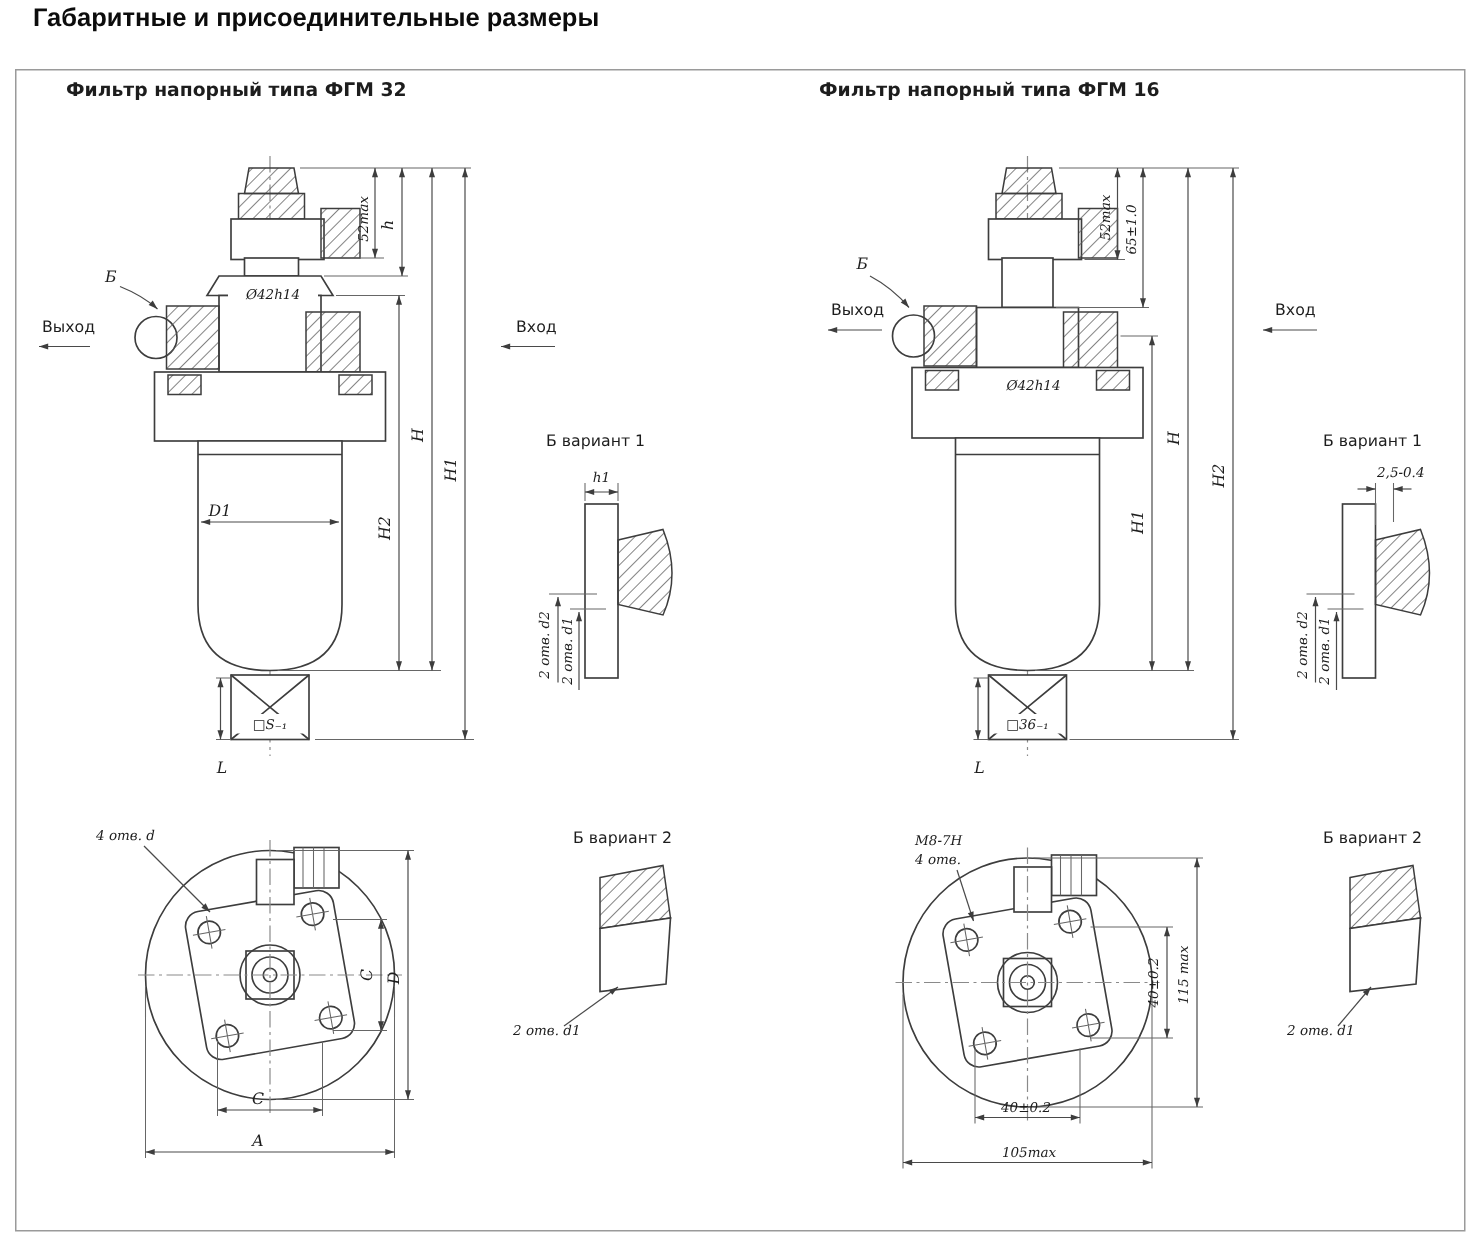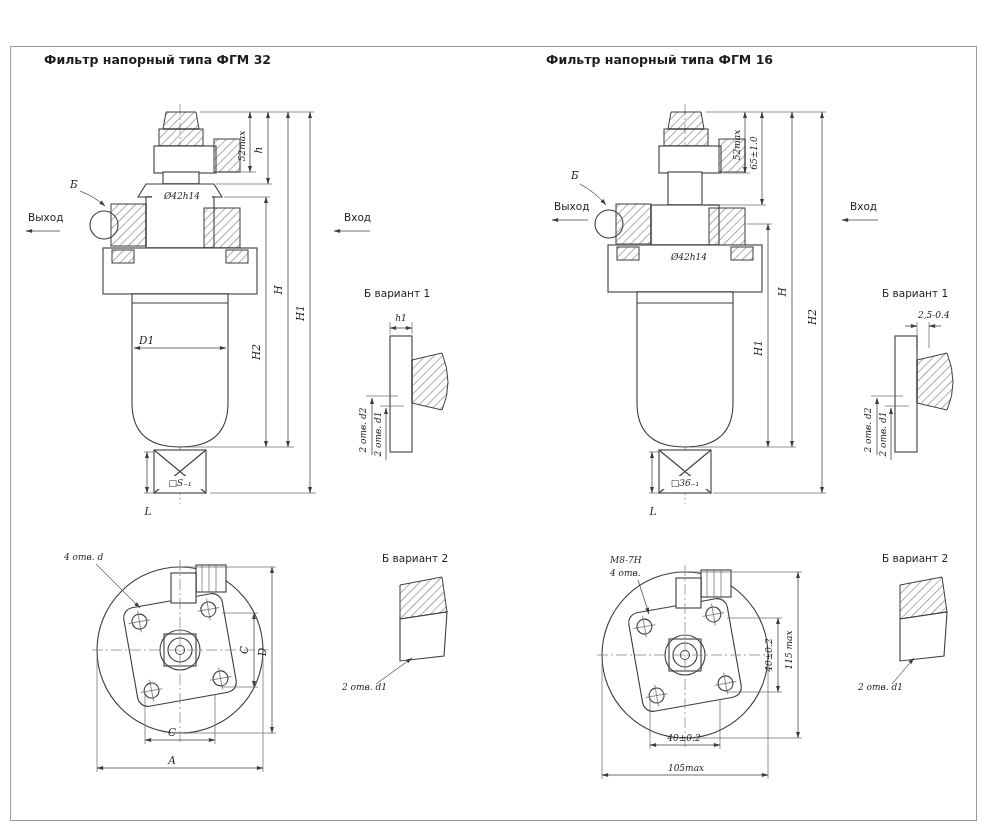--- a/index.html
+++ b/index.html
@@ -18,20 +18,21 @@
   text{fill:#1d1d1d;}
   .t-panel{font-family:"DejaVu Sans","Liberation Sans",sans-serif;font-size:12.5px;font-weight:bold;}
   .t-lbl{font-family:"DejaVu Sans",sans-serif;font-size:10.5px;}
   .t-dim{font-family:"DejaVu Serif",serif;font-style:italic;font-size:10.5px;}
   .t-dim-s{font-family:"DejaVu Serif",serif;font-style:italic;font-size:9px;}
 </style>
 </head>
 <body>
 
 <div class="page">
+  <div class="title">Габаритные и присоединительные размеры</div>
 
   <svg width="986" height="831" viewBox="0 0 986 831">
     <defs>
       <pattern id="hatch" patternUnits="userSpaceOnUse" width="6" height="6" patternTransform="rotate(45)">
         <line x1="0" y1="0" x2="0" y2="6" stroke="#5a5a5a" stroke-width="1"></line>
       </pattern>
       <marker id="ar" viewBox="0 0 10 10" refX="9.3" refY="5" markerWidth="9" markerHeight="9" orient="auto-start-reverse">
         <path d="M0.8,2.2 L9.3,5 L0.8,7.8 Z" fill="#3d3d3d"></path>
       </marker>
     </defs>

